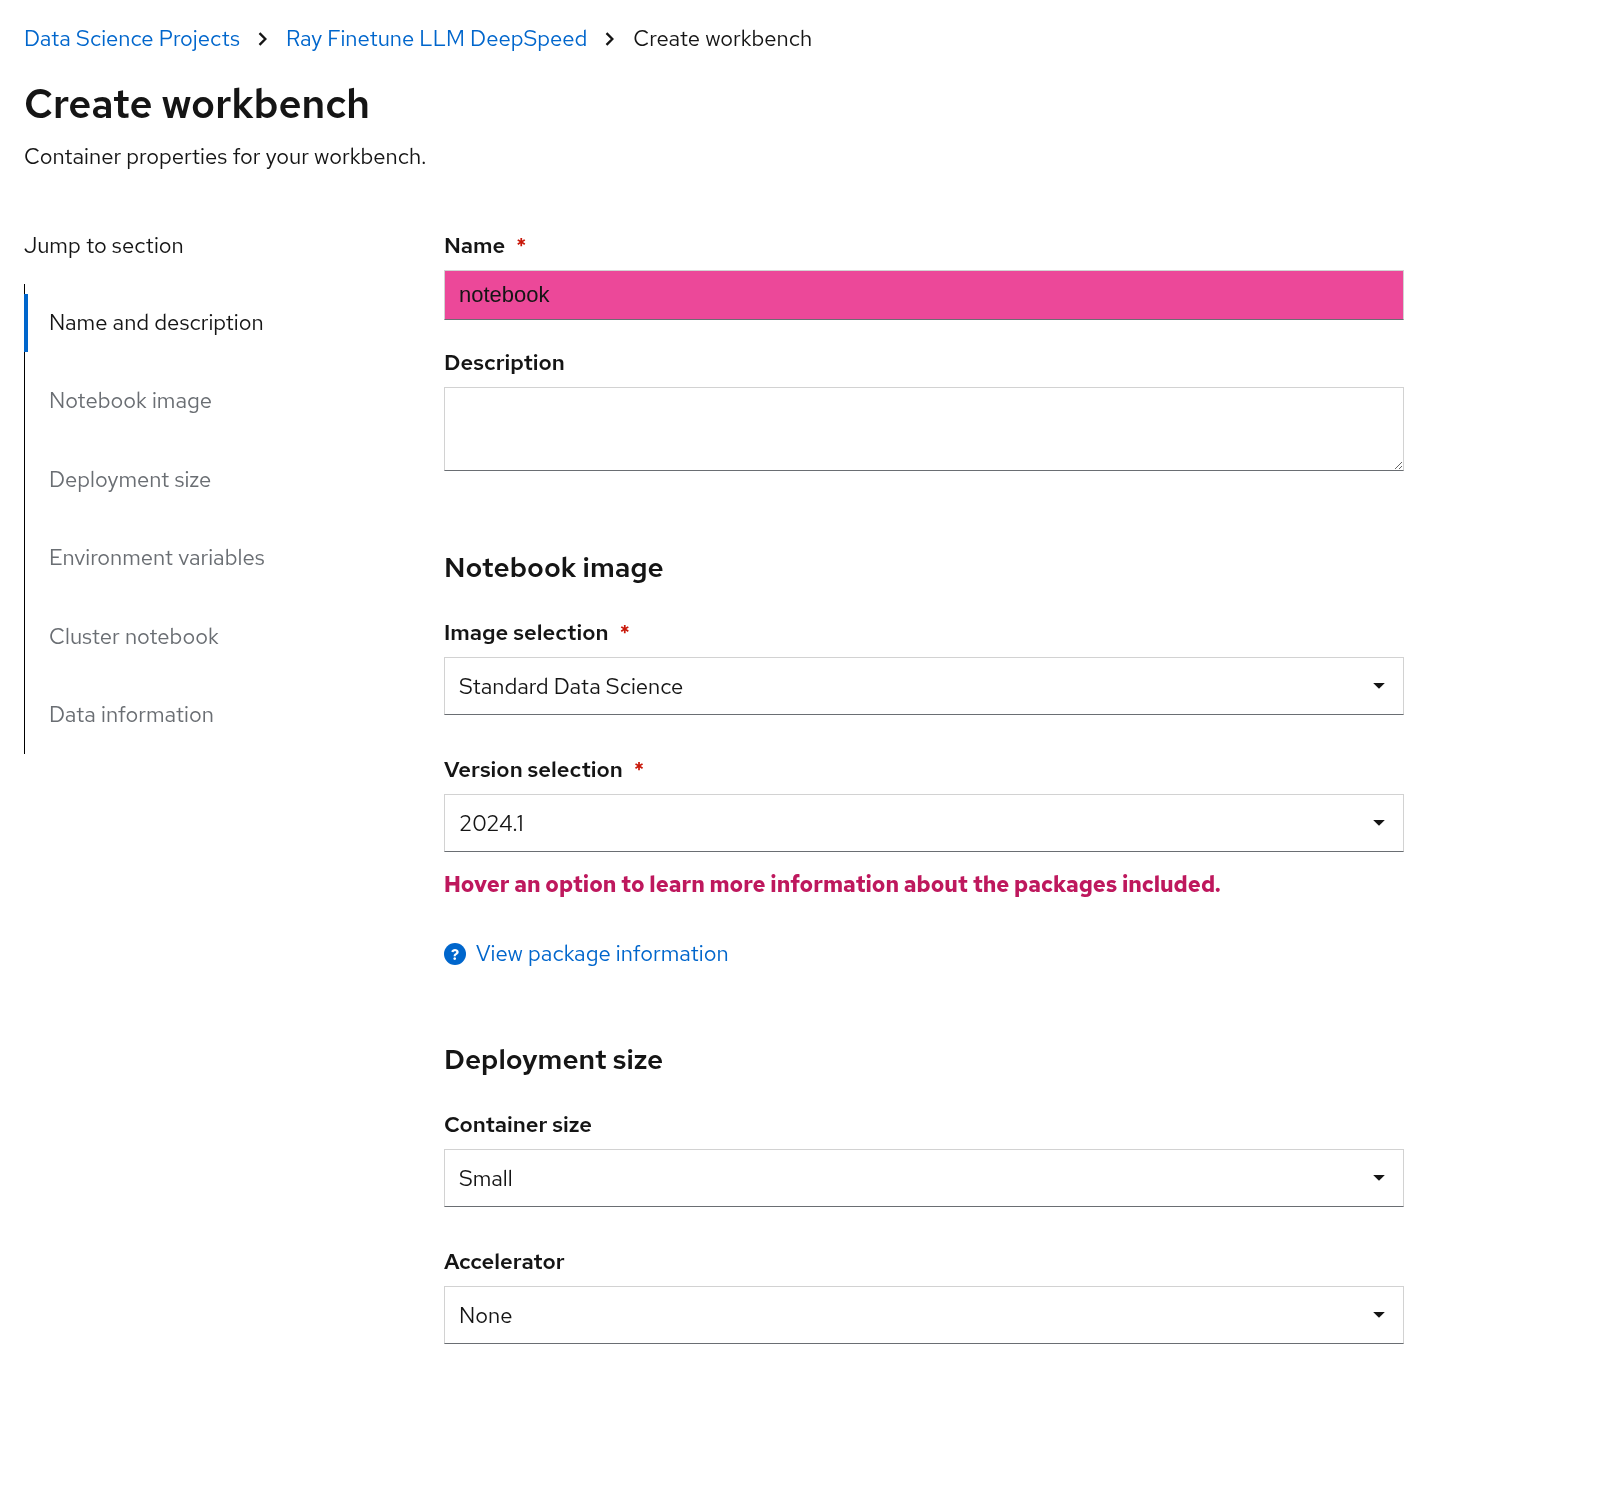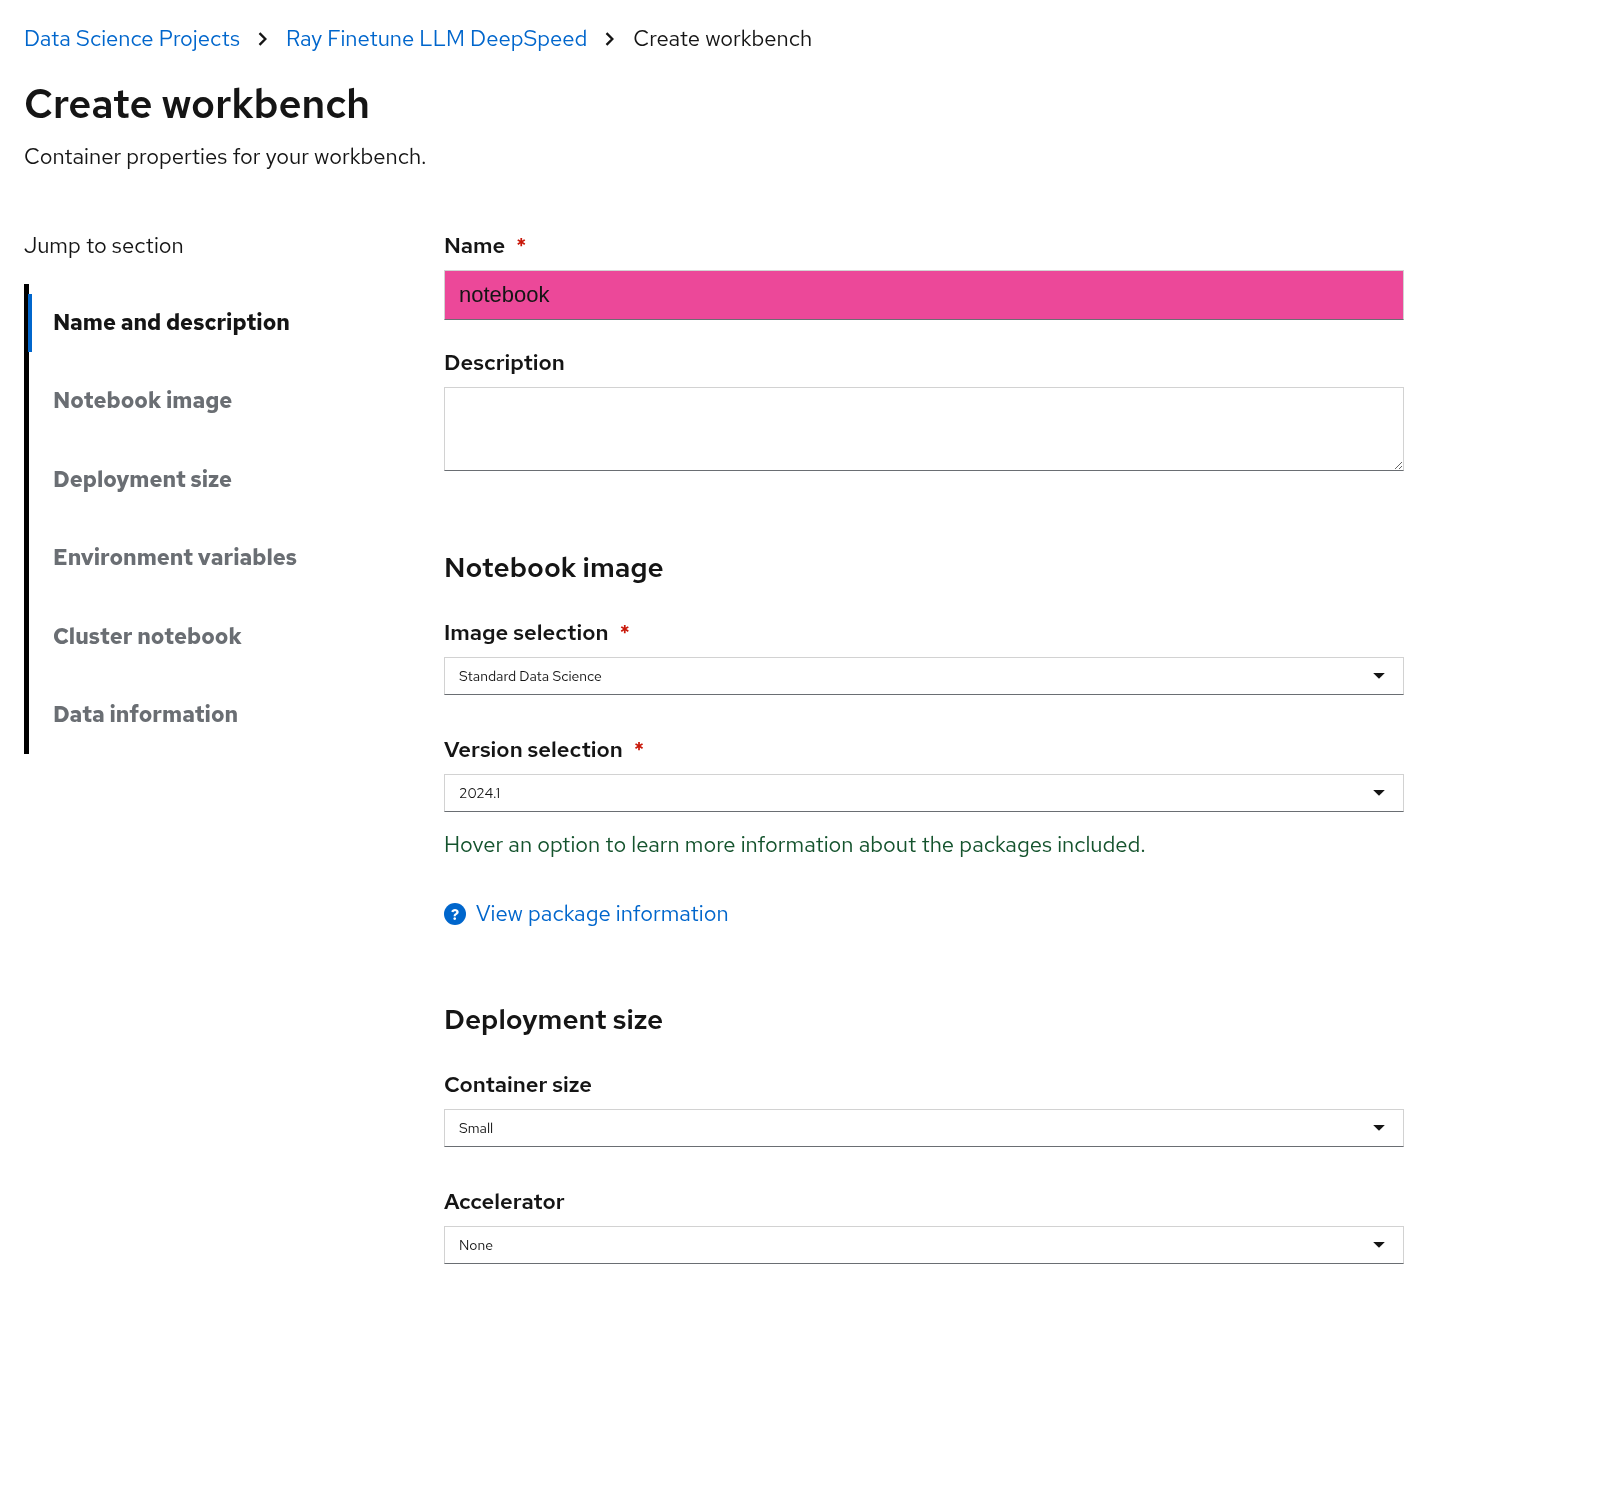--- a/index.html
+++ b/index.html
@@ -53,22 +53,21 @@
     .sidebar {
       width: 370px;
       flex-shrink: 0;
     }
     .sidebar-title {
       font-size: 22px;
       color: #151515;
       margin-bottom: 24px;
     }
     .sidebar-nav {
-      border-left: 5px solid #000000;
-      font-weight: bold;
+      border-left: 1px solid #000000;
     }
     .sidebar-item {
       padding: 26px 0 26px 24px;
       font-size: 22px;
       color: #6a6e73;
       cursor: pointer;
       position: relative;
       line-height: 1.2;
     }
     .sidebar-item.active {
@@ -133,43 +132,44 @@
       font-weight: 600;
       color: #151515;
       margin-bottom: 32px;
     }
     .select-wrapper {
       position: relative;
       width: 100%;
     }
     .select-box {
       width: 100%;
-      height: 38px;
+      height: 58px;
       padding: 0 44px 0 14px;
-      font-size: 14px;
+      font-size: 22px;
       color: #151515;
       border: 1px solid #d2d2d2;
       border-bottom: 1px solid #6a6e73;
       background: #ffffff;
       display: flex;
       align-items: center;
       cursor: pointer;
       user-select: none;
     }
     .caret-icon {
       position: absolute;
       right: 18px;
       top: 50%;
       transform: translateY(-50%);
       pointer-events: none;
     }
     .helper-text {
       font-size: 22px;
-      color: #14532d;
+      color: #be185d;
       margin-top: 18px;
+      font-weight: bold;
     }
     .link-row {
       display: flex;
       align-items: center;
       gap: 10px;
       margin-top: 32px;
     }
     .info-icon {
       display: inline-flex;
     }

